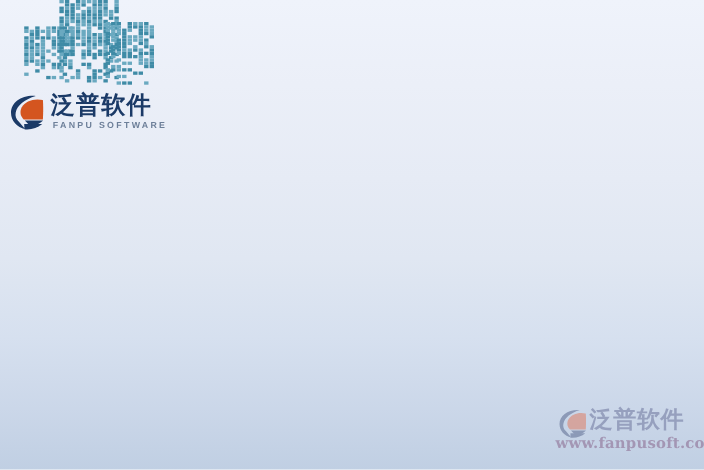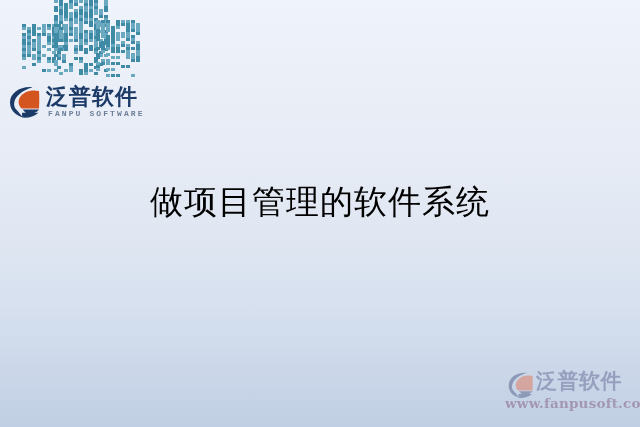--- a/index.html
+++ b/index.html
@@ -66,21 +66,21 @@
     font-weight: 700;
     letter-spacing: 1px;
     color: #1b3a67;
     line-height: 26px;
     white-space: nowrap;
   }
   #brand-logo .en {
     position: absolute;
     left: 40px;
     top: 25px;
-    font-family: Liberation Mono, monospace;
+    font-family: Liberation Sans, sans-serif;
     font-size: 8px;
     font-weight: 600;
     letter-spacing: 2.1px;
     color: #6d7f99;
     white-space: nowrap;
     text-align: right;
   }
 
   
   #headline {
@@ -544,21 +544,20 @@
         <path d="M14.2 32.6 C19.8 33.3 26.2 31.6 30.4 27.8 L14.0 27.8 Z" fill="#1b3a67"></path>
         <path d="M31.0 6.0 C23.0 4.2 15.0 6.8 11.8 12.6 C9.6 16.6 10.6 21.0 13.6 23.6 L31.0 23.6 C31.0 23.6 31.6 14.0 31.0 6.0 Z" fill="#d4551f"></path>
         <path d="M31.2 24.6 L14.6 24.6 L20.0 30.2 C24.6 29.2 28.6 27.4 31.2 24.6 Z" fill="#1b3a67"></path>
       </svg>
     </div>
     <div class="cn">泛普软件</div>
     <div class="en">FANPU SOFTWARE</div>
   </div>
 
   <div id="headline">
-    <span class="ln">做项目管理的软件系统</span>
   </div>
 
   <div id="watermark">
     <div class="wm-mark">
       <svg viewBox="0 0 34 34" width="28" height="28" xmlns="http://www.w3.org/2000/svg">
         <path d="M24.5 2.2 C11.8 1.2 2.0 8.0 2.0 17.6 C2.0 25.0 7.4 30.8 15.0 32.4 L9.2 25.6 C6.6 23.2 5.6 20.4 6.3 17.2 C7.6 10.6 14.6 5.2 24.5 2.2 Z" fill="#7e8cac"></path>
         <path d="M14.2 32.6 C19.8 33.3 26.2 31.6 30.4 27.8 L14.0 27.8 Z" fill="#7e8cac"></path>
         <path d="M31.0 6.0 C23.0 4.2 15.0 6.8 11.8 12.6 C9.6 16.6 10.6 21.0 13.6 23.6 L31.0 23.6 C31.0 23.6 31.6 14.0 31.0 6.0 Z" fill="#d89a8e"></path>
         <path d="M31.2 24.6 L14.6 24.6 L20.0 30.2 C24.6 29.2 28.6 27.4 31.2 24.6 Z" fill="#7e8cac"></path>
       </svg>

